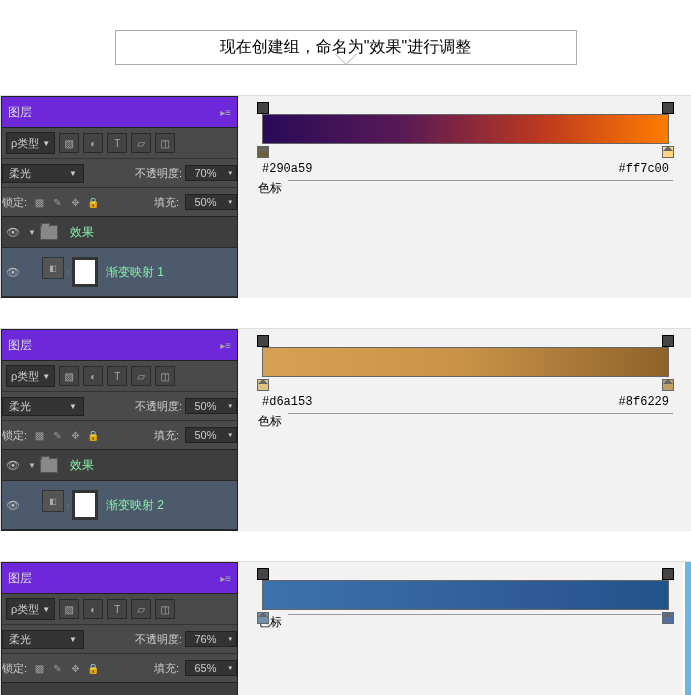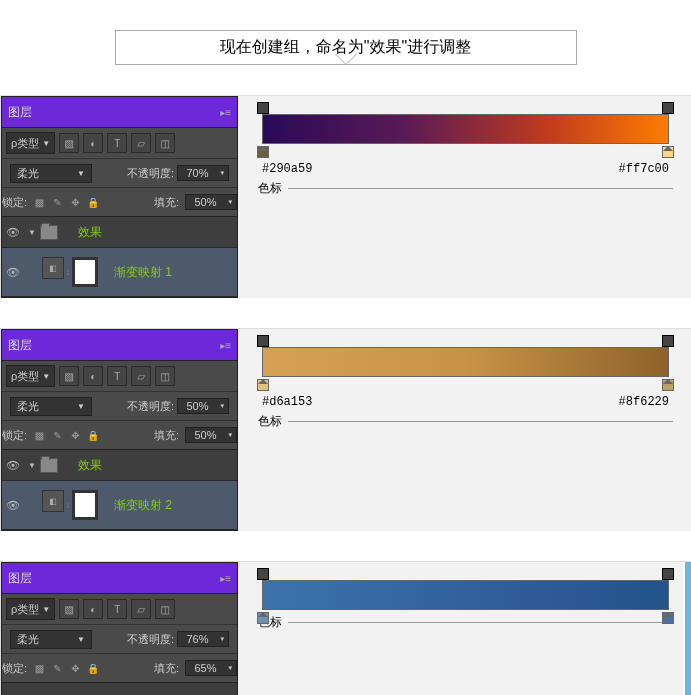--- a/index.html
+++ b/index.html
@@ -11,56 +11,56 @@
 .row{display:flex;margin-top:30px;border:1px solid #ddd;border-right:none;border-bottom:none}
 .row:first-of-type{margin-top:40px}
 .layers-panel{width:235px;background:#4a4a4a;color:#ccc;font-size:11px;border:1px solid #222}
 .panel-header{display:flex;align-items:center;background:#6d28d9;height:22px;padding:4px 6px;border-bottom:1px solid #222}
 .panel-title{font-size:12px;color:#ddd}
 .panel-menu{margin-left:auto;color:#aaa;font-size:10px}
 .filter-row{display:flex;align-items:center;height:26px;padding:2px 4px;gap:4px;border-bottom:1px solid #333}
 .kind-drop{display:inline-flex;align-items:center;background:#333;border:1px solid #222;padding:1px 4px;height:18px}
 .kind-drop .arr{font-size:8px;margin-left:3px}
 .icon-btn{width:18px;height:18px;display:inline-flex;align-items:center;justify-content:center;background:#444;border:1px solid #2a2a2a;color:#aaa;font-size:10px}
-.blend-row{display:flex;align-items:center;padding:3px 8px;border-bottom:1px solid #333;height:22px}
+.blend-row{display:flex;align-items:center;padding:3px 0;border-bottom:1px solid #333;height:22px}
 .blend-drop{background:#333;border:1px solid #222;padding:1px 6px;display:inline-flex;align-items:center;width:68px;justify-content:space-between}
 .blend-drop .arr{font-size:8px}
 .opacity-label{margin-left:auto;font-size:11px}
 .pct-field{background:#333;border:1px solid #222;padding:1px 4px;margin-left:3px;display:inline-flex;align-items:center;gap:12px;width:42px;justify-content:flex-end}
 .pct-field .arr{font-size:7px}
 .lock-row{display:flex;align-items:center;padding:3px 0;height:22px;border-bottom:1px solid #222;gap:3px}
 .lock-label{margin-right:2px}
 .lock-icon{width:15px;height:15px;display:inline-flex;align-items:center;justify-content:center;color:#999;font-size:10px}
 .fill-label{margin-left:auto}
 .layer-list{background:#3e3e3e}
 .group-row,.layer-row{display:flex;align-items:center;height:30px;border-bottom:1px solid #2a2a2a}
 .layer-row{height:48px;background:#4d5a6b}
 .eye{width:22px;text-align:center;color:#bbb;font-size:11px}
 .folder-icon{width:16px;height:13px;background:#888;border:1px solid #555;margin:0 4px;position:relative}
 .folder-icon::before{content:"";position:absolute;top:-3px;left:0;width:7px;height:3px;background:#888;border:1px solid #555;border-bottom:none}
 .caret{font-size:8px;color:#bbb;margin-left:4px}
 .adj-thumb{display:flex;margin-left:18px;gap:0}
 .adj-thumb .t1{width:20px;height:20px;background:#555;border:1px solid #333;display:flex;align-items:center;justify-content:center;font-size:8px;color:#aaa}
 .adj-thumb .link{width:8px;display:flex;align-items:center;justify-content:center;color:#888;font-size:7px}
 .adj-thumb .t2{width:24px;height:28px;background:#fff;border:1px solid #333;box-shadow:inset 0 0 0 2px #333}
-.layer-name{margin-left:16px;font-size:12px;color:#84cc16}
+.layer-name{margin-left:8px;font-size:12px;color:#86efac}
 .gradient-panel{flex:1;background:#f2f2f2;padding:10px 8px 0 10px;position:relative}
 .grad-bar-wrap{position:relative;margin:8px 14px 0}
 .opacity-stop{position:absolute;top:-12px;width:10px;height:10px;background:#444;border:1px solid #000}
 .opacity-stop.left{left:-5px}
 .opacity-stop.right{right:-5px}
 .opacity-stop::after{content:"";position:absolute;left:0;bottom:-5px;border:5px solid transparent;border-top-color:#444}
 .grad-bar{height:28px;border:1px solid #666}
 .color-stop{position:absolute;bottom:-14px;width:10px;height:10px;border:1px solid #666;background:#ddd}
 .color-stop .tip{position:absolute;left:0;top:-6px;border:5px solid transparent;border-bottom-color:#666}
 .color-stop.left{left:-5px}
 .color-stop.right{right:-5px}
 .hex-row{display:flex;margin:18px 14px 2px;font-size:12px;font-family:Liberation Mono, monospace}
 .hex-row .r{margin-left:auto}
-.sebiao-row{display:flex;align-items:center;margin:4px 10px 0;font-size:12px}
+.sebiao-row{display:flex;margin:4px 10px 0;font-size:12px}
 .sebiao-row .line{flex:1;height:0;border-top:1px solid #999;margin-left:6px}
 .g1{background:linear-gradient(90deg,#290a59 0%,#5a1a55 35%,#c03a1e 70%,#ff7c00 100%)}
 .g2{background:linear-gradient(90deg,#d6a153 0%,#c89348 50%,#8f6229 100%)}
 .g3{background:linear-gradient(90deg,#3c73ac 0%,#2e5a95 70%,#22538b 100%)}
 .cs1l{background:#6b5f3f}.cs1r{background:#ffd480}
 .cs2l{background:#e0c080}.cs2r{background:#c0a060}
 .cs3l{background:#7090b0}.cs3r{background:#5070a0}
 .blue-bar{position:absolute;right:0;top:0;bottom:0;width:6px;background:#6ab7e6;border-left:2px solid #fff}
 </style>
 </head>

